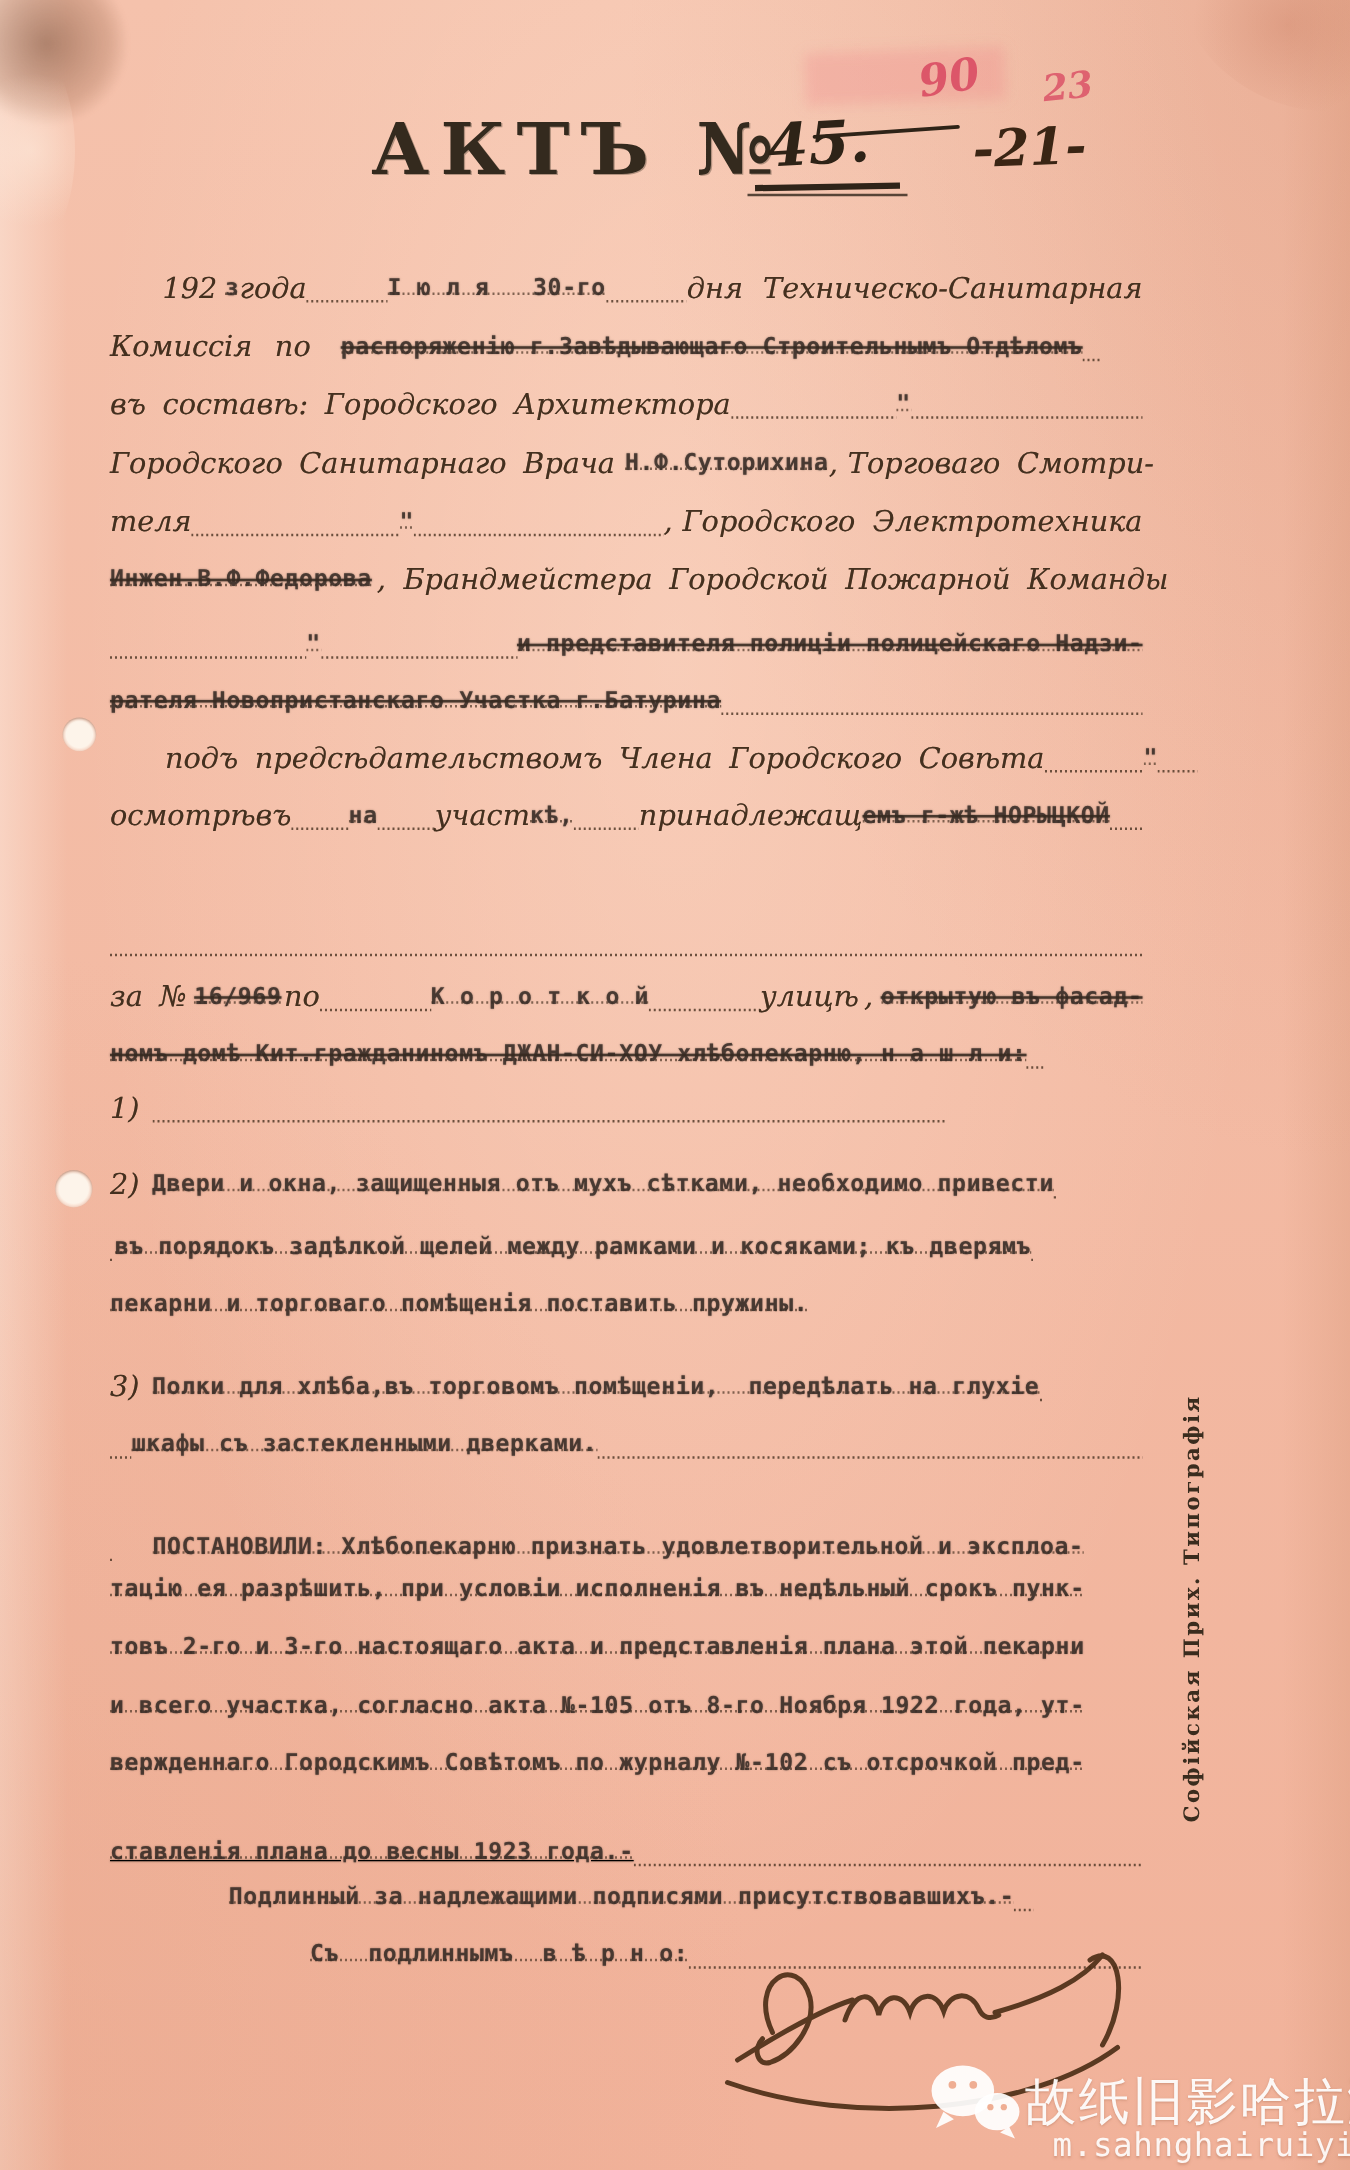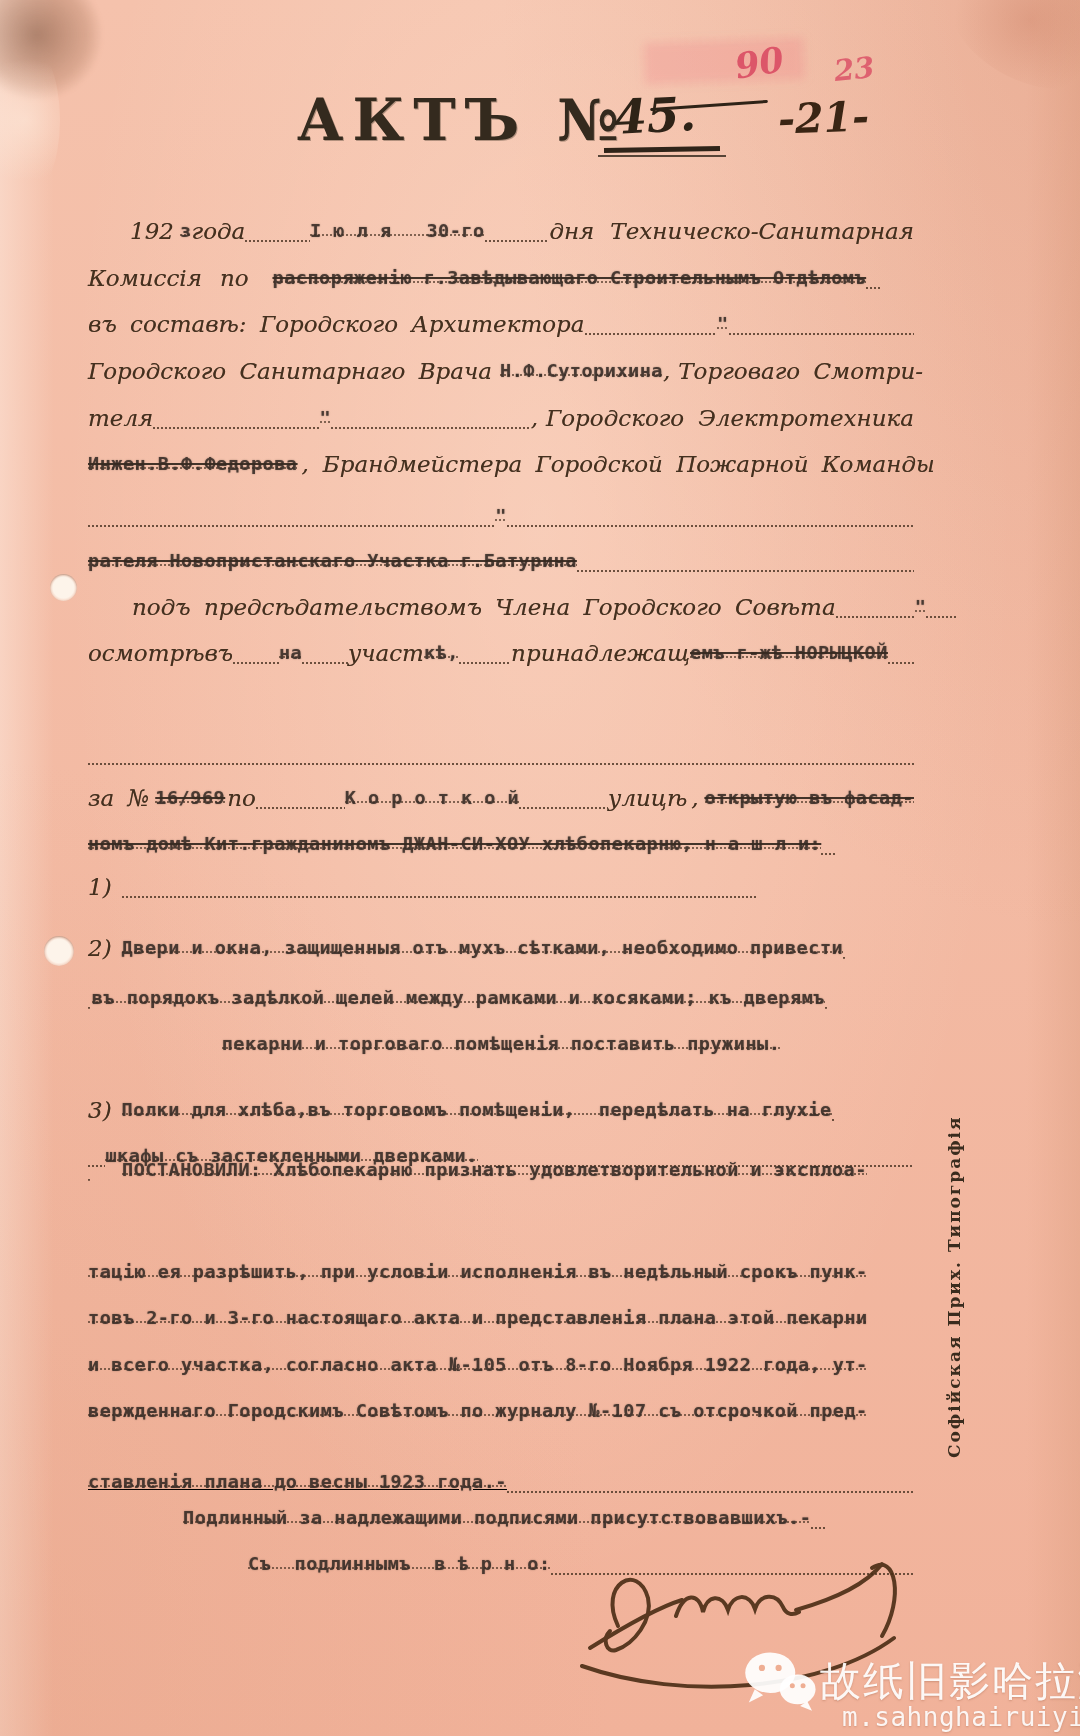--- a/index.html
+++ b/index.html
@@ -33,21 +33,21 @@
   .red-num-right{left:834px;top:52px;font-size:29px;transform:rotate(-6deg);opacity:.88;}
 
   .title-text{position:absolute;left:297px;top:86px;font-family:"DejaVu Serif",serif;font-weight:700;
     font-size:57px;letter-spacing:9px;color:#342a1e;text-shadow:1px 1px 0 rgba(52,42,30,.35);}
   .act-num{position:absolute;left:614px;top:88px;font-size:47px;color:#2e2317;transform:rotate(-3deg);}
   .act-underline{position:absolute;left:604px;top:147px;width:116px;height:5px;background:#2f2419;transform:rotate(-1deg);}
   .act-underline2{position:absolute;left:598px;top:155px;width:128px;height:2px;background:rgba(47,36,25,.8);}
   .act-flourish{position:absolute;left:650px;top:104px;width:118px;height:3px;background:#2e2317;transform:rotate(-4deg);border-radius:2px;}
   .page-num{position:absolute;left:778px;top:94px;font-size:41px;color:#3a2514;transform:rotate(-2deg);}
 
-  .doc-line{position:absolute;left:88px;width:826px;height:32px;line-height:32px;display:flex;align-items:center;}
+  .doc-line{position:absolute;left:88px;width:826px;height:32px;line-height:32px;display:flex;align-items:flex-start;}
   .seg-printed{font-family:"DejaVu Serif",serif;font-style:italic;font-size:23px;color:#44301f;
     white-space:pre;word-spacing:6px;flex-shrink:0;text-shadow:0 0 .5px rgba(68,48,31,.55);}
   .seg-typed{font-family:"DejaVu Sans Mono","Liberation Mono",monospace;font-size:18.5px;font-weight:700;
     color:rgba(56,45,38,.83);white-space:pre;letter-spacing:.5px;flex-shrink:0;
     text-shadow:0 0 1.4px rgba(56,45,38,.55);
     background:linear-gradient(to right, rgba(80,56,40,.7) 45%, transparent 45%) repeat-x;
     background-size:4px 1.8px;background-position:0 64%;}
   .struck{text-decoration:line-through;text-decoration-thickness:2px;text-decoration-color:rgba(54,41,32,.85);}
   .seg-dots{flex-grow:1;align-self:stretch;
     background:linear-gradient(to right, rgba(84,59,42,.85) 45%, transparent 45%) repeat-x;
@@ -141,20 +141,21 @@
         <span class="seg-gap" style="width: 4px;"></span>
         <span class="seg-printed">,</span>
         <span class="seg-gap" style="width: 14px;"></span>
         <span class="seg-printed">Брандмейстера Городской Пожарной Команды</span>
         <span class="seg-dots" style="flex-grow: 0.1;"></span>
       </div>
       <div class="doc-line" style="top: 500px;">
         <span class="seg-dots" style="flex-grow: 0.5;"></span>
         <span class="seg-typed">"</span>
         <span class="seg-dots" style="flex-grow: 0.5;"></span>
+        <span class="seg-typed struck">и представителя полиціи полицейскаго Надзи-</span>
       </div>
       <div class="doc-line" style="top: 545px;">
         <span class="seg-typed struck">рателя Новопристанскаго Участка г.Батурина</span>
         <span class="seg-dots" style="flex-grow: 1;"></span>
       </div>
       <div class="doc-line" style="top: 591px; margin-left: 44px;">
         <span class="seg-printed">подъ предсѣдательствомъ Члена Городского Совѣта</span>
         <span class="seg-dots" style="flex-grow: 1;"></span>
         <span class="seg-typed">"</span>
         <span class="seg-dots" style="flex-grow: 0.4;"></span>
@@ -218,35 +219,35 @@
         <span class="seg-printed">3)</span>
         <span class="seg-gap" style="width: 10px;"></span>
         <span class="seg-typed">Полки для хлѣба,въ торговомъ помѣщеніи,  передѣлать на глухіе</span>
         <span class="seg-dots" style="flex-grow: 0.05;"></span>
       </div>
       <div class="doc-line" style="top: 1140px;">
         <span class="seg-dots" style="flex-grow: 0.04;"></span>
         <span class="seg-typed">шкафы съ застекленными дверками.</span>
         <span class="seg-dots" style="flex-grow: 1;"></span>
       </div>
-      <div class="doc-line" style="top: 1154px; gap: 31px;">
+      <div class="doc-line" style="top: 1222px; gap: 31px;">
         <span class="seg-dots" style="flex-grow: 0.06;"></span>
         <span class="seg-typed">ПОСТАНОВИЛИ: Хлѣбопекарню признать удовлетворительной и эксплоа-</span>
       </div>
       <div class="doc-line" style="top: 1256px;">
         <span class="seg-typed">тацію ея разрѣшить, при условіи исполненія въ недѣльный срокъ пунк-</span>
       </div>
       <div class="doc-line" style="top: 1302px;">
         <span class="seg-typed">товъ 2-го и 3-го настоящаго акта и представленія плана этой пекарни</span>
       </div>
       <div class="doc-line" style="top: 1349px;">
         <span class="seg-typed">и всего участка, согласно акта №-105 отъ 8-го Ноября 1922 года, ут-</span>
       </div>
       <div class="doc-line" style="top: 1395px;">
-        <span class="seg-typed">вержденнаго Городскимъ Совѣтомъ по журналу №-107 съ отсрочкой пред-</span>
+        <span class="seg-typed">вержденнаго Городскимъ Совѣтомъ по журналу №-102 съ отсрочкой пред-</span>
       </div>
       <div class="doc-line" style="top: 1466px; text-decoration: underline;">
         <span class="seg-typed">ставленія плана до весны 1923 года.-</span>
         <span class="seg-dots" style="flex-grow: 1;"></span>
       </div>
       <div class="doc-line" style="top: 1502px;">
         <span class="seg-gap" style="width: 95px;"></span>
         <span class="seg-typed">Подлинный за надлежащими подписями присутствовавшихъ.-</span>
         <span class="seg-dots" style="flex-grow: 0.15;"></span>
       </div>

